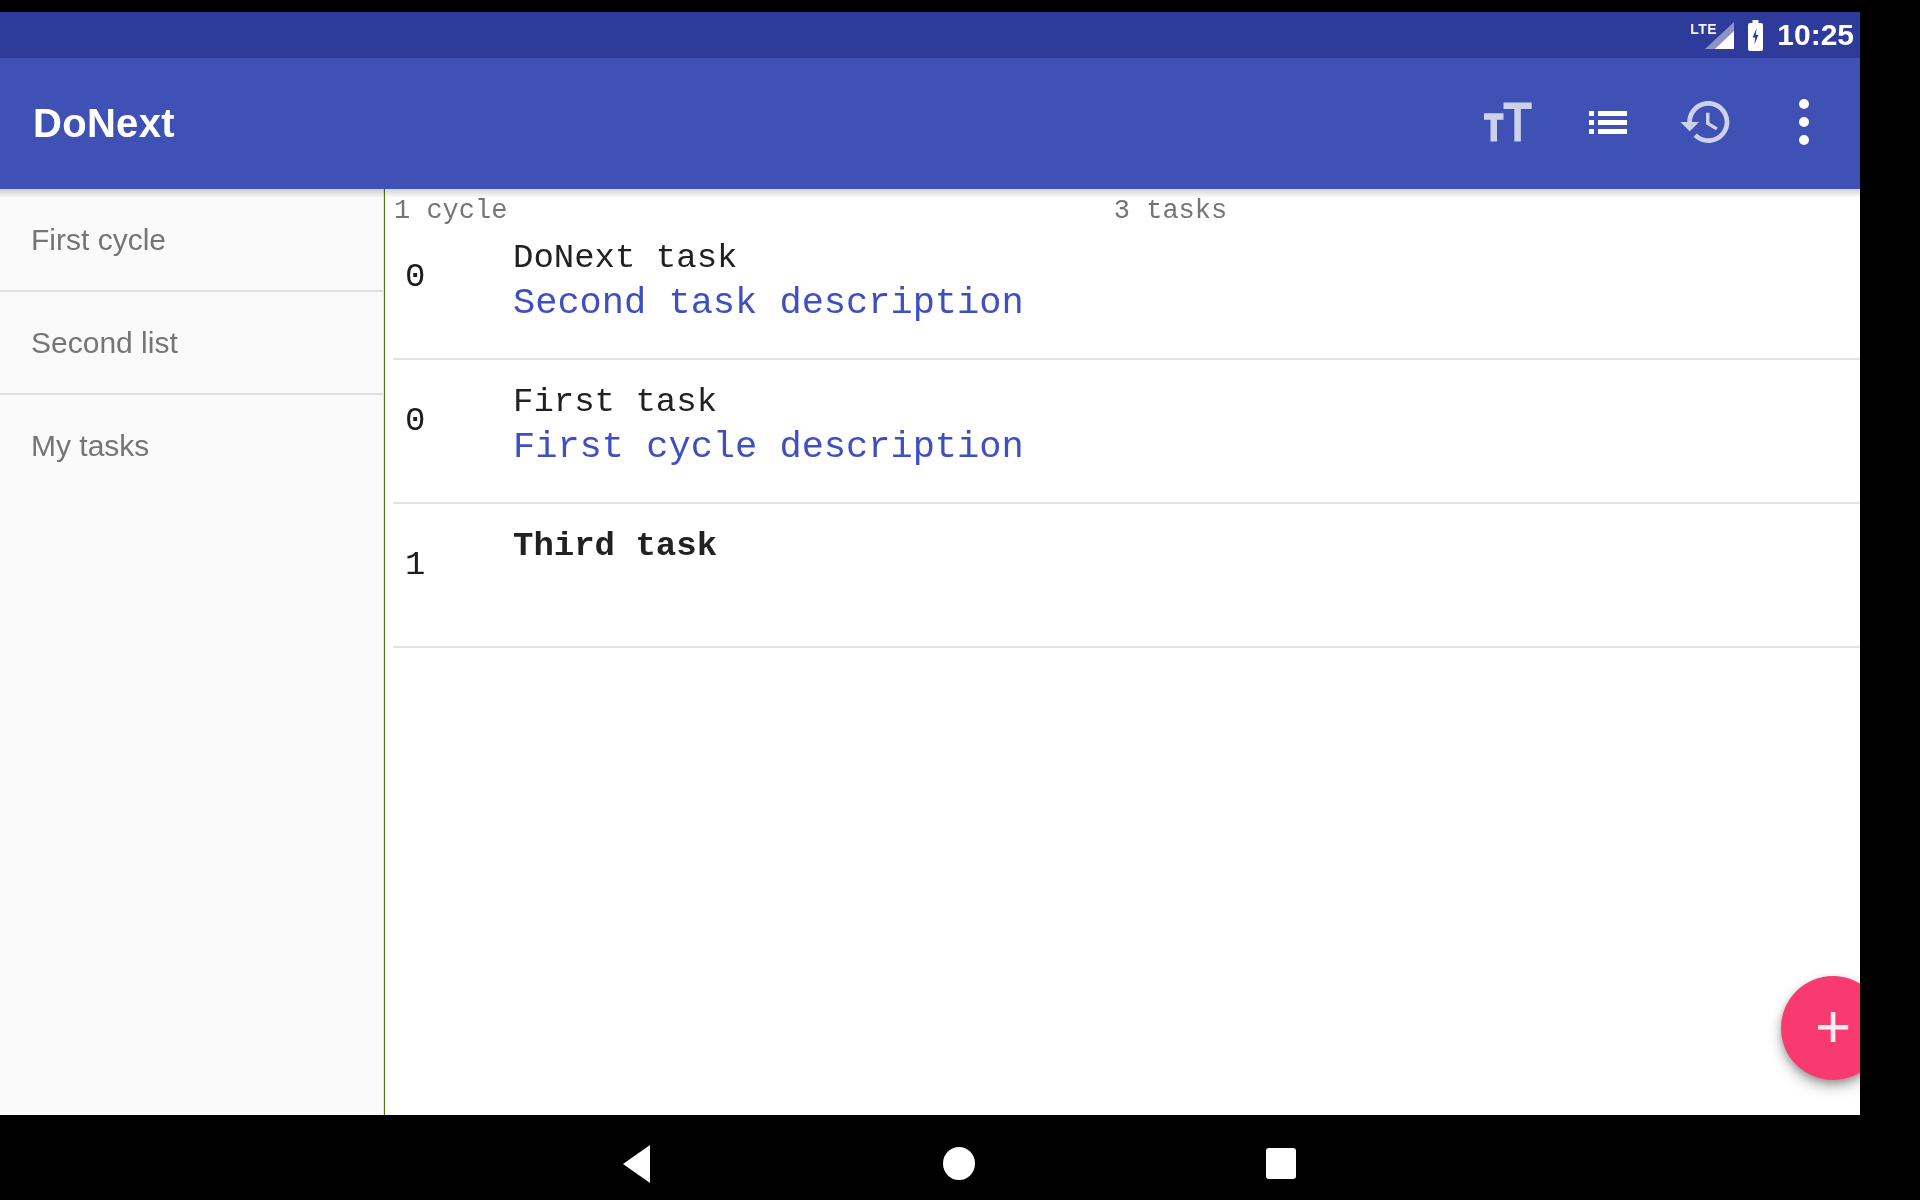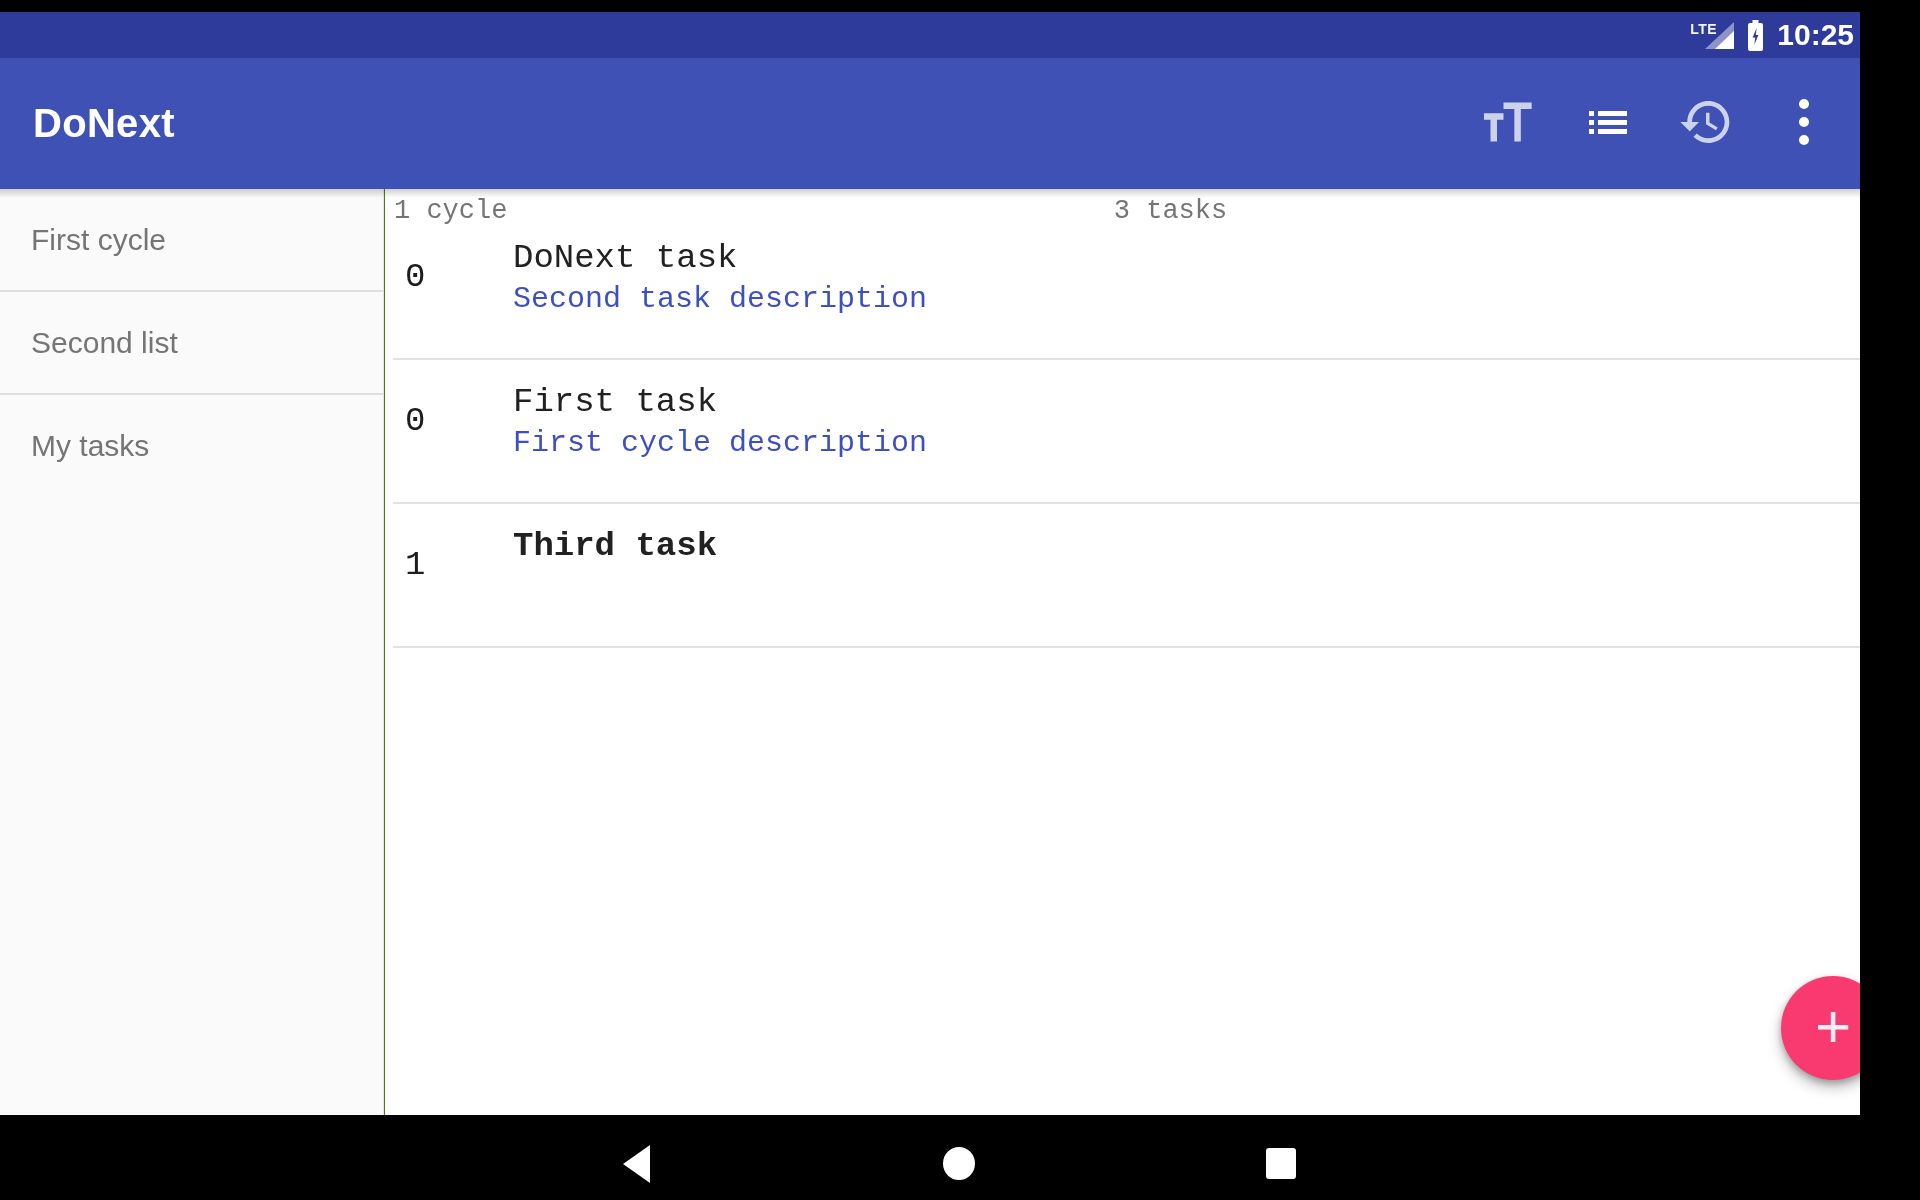--- a/index.html
+++ b/index.html
@@ -64,21 +64,21 @@
   .content-header{position:relative;height:27px;font-size:27px;color:#757575;}
   .cycle-label{position:absolute;left:9px;top:7px;white-space:nowrap;}
   .tasks-count-label{position:absolute;left:0;top:7px;width:100%;text-align:center;padding-left:48px;}
   .task-row{
     position:relative;height:142px;margin-left:8px;
     border-bottom:2px solid #E2E2E2;cursor:pointer;
   }
   .task-num{position:absolute;left:12px;top:44px;font-size:34px;color:#1d1d1d;line-height:1;}
   .task-title{position:absolute;left:120px;top:23px;font-size:34px;color:#212121;line-height:1.15;}
   .task-title.bold{font-weight:bold;}
-  .task-desc{position:absolute;left:120px;top:66px;font-size:30px;color:#3D4FC3;line-height:1.15;}
+  .task-desc{position:absolute;left:120px;top:66px;font-size:37px;color:#3D4FC3;line-height:1.15;}
   
   .fab{
     position:absolute;left:1781px;top:964px;width:104px;height:104px;border-radius:52px;
     background:#F93A70;border:none;cursor:pointer;
     box-shadow:0 7px 14px rgba(0,0,0,.28),0 3px 6px rgba(0,0,0,.2);
     display:flex;align-items:center;justify-content:center;
   }
   .fab .plus{color:rgba(255,255,255,.9);font-size:62px;font-weight:normal;line-height:1;margin-top:-4px;}
   
   .nav-bar{position:absolute;left:0;right:0;bottom:0;height:97px;background:#000;}

